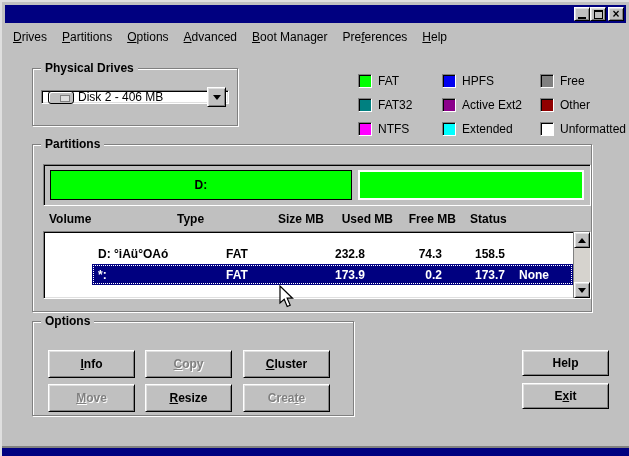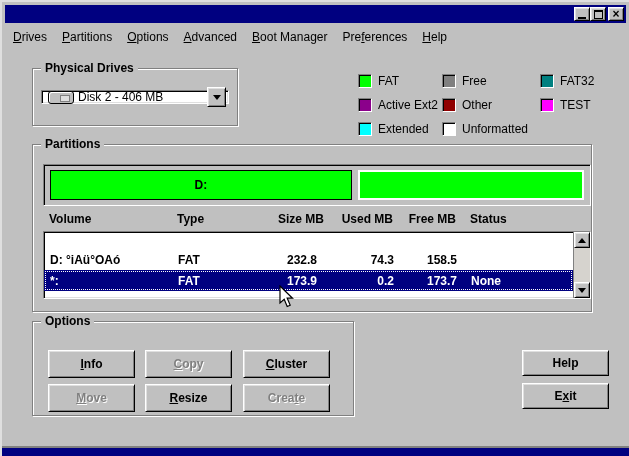--- a/index.html
+++ b/index.html
@@ -64,21 +64,21 @@
                display:flex; align-items:center; padding:5px 6px; }
   .pbar { height:30px; display:flex; align-items:center; justify-content:center; font-weight:bold; }
   .pbar.normal { border:1px solid #000; }
   .pbar.selected { border:2px solid #fff; margin-left:6px; flex:1; }
 
   
   .tbl-header { position:absolute; left:10px; top:67px; width:531px; display:flex; font-weight:bold; }
   .tbl-box { position:absolute; left:10px; top:86px; width:548px; height:68px; background:#fff;
              border:1px solid; border-color:#808080 #fff #fff #808080;
              box-shadow:inset 1px 1px 0 #000, inset -1px -1px 0 #dfdfdf; display:flex; }
-  .tbl-rows { flex:1; overflow:hidden; padding-top:17px; }
+  .tbl-rows { flex:1; overflow:hidden; padding-top:11px;margin-left:48px; }
   .tbl-row { display:flex; height:21px; align-items:center; font-weight:bold; }
   .tbl-row.selected { background:#000080; color:#fff; outline:1px dotted #fff; outline-offset:-2px; }
   .c-volume { flex:0 0 134px; padding-left:6px; white-space:nowrap; overflow:hidden; }
   .c-type   { flex:0 0 100px; }
   .c-size   { flex:0 0 48px; text-align:center; }
   .c-used   { flex:0 0 68px; text-align:right; }
   .c-free   { flex:0 0 63px; text-align:right; }
   .c-status { flex:1; padding-left:14px; }
 
   
@@ -151,38 +151,42 @@
       </span>
     </div>
   </div>
 
   <div class="legend">
     <div class="legend-item">
       <span class="swatch" style="background: rgb(0, 255, 0);"></span>
       <span class="legend-label">FAT</span>
     </div>
     <div class="legend-item">
+      <span class="swatch" style="background: rgb(0, 0, 240);"></span>
+      <span class="legend-label">HPFS</span>
+    </div>
+    <div class="legend-item">
       <span class="swatch" style="background: rgb(128, 128, 128);"></span>
       <span class="legend-label">Free</span>
     </div>
     <div class="legend-item">
       <span class="swatch" style="background: rgb(0, 128, 128);"></span>
       <span class="legend-label">FAT32</span>
     </div>
     <div class="legend-item">
       <span class="swatch" style="background: rgb(139, 0, 139);"></span>
       <span class="legend-label">Active Ext2</span>
     </div>
     <div class="legend-item">
       <span class="swatch" style="background: rgb(144, 0, 0);"></span>
       <span class="legend-label">Other</span>
     </div>
     <div class="legend-item">
       <span class="swatch" style="background: rgb(255, 0, 255);"></span>
-      <span class="legend-label">TEST</span>
+      <span class="legend-label">NTFS</span>
     </div>
     <div class="legend-item">
       <span class="swatch" style="background: rgb(0, 255, 255);"></span>
       <span class="legend-label">Extended</span>
     </div>
     <div class="legend-item">
       <span class="swatch" style="background: rgb(255, 255, 255);"></span>
       <span class="legend-label">Unformatted</span>
     </div>
   </div>

